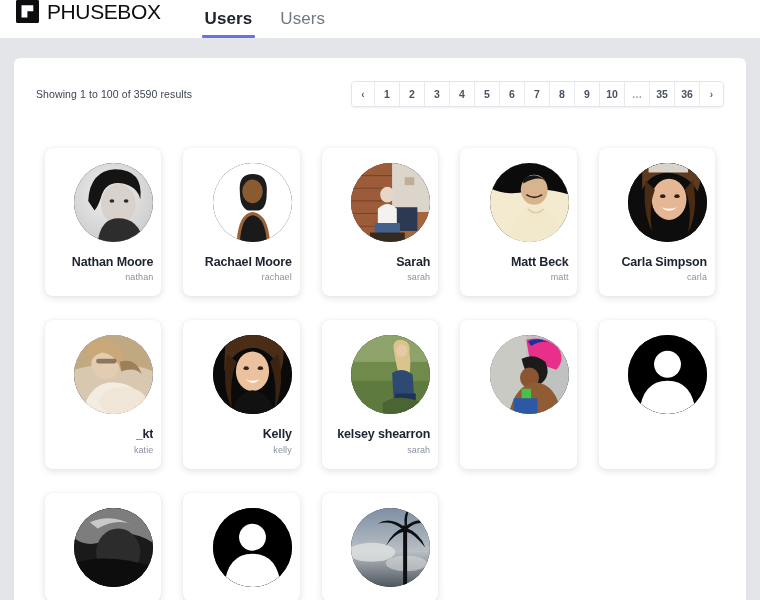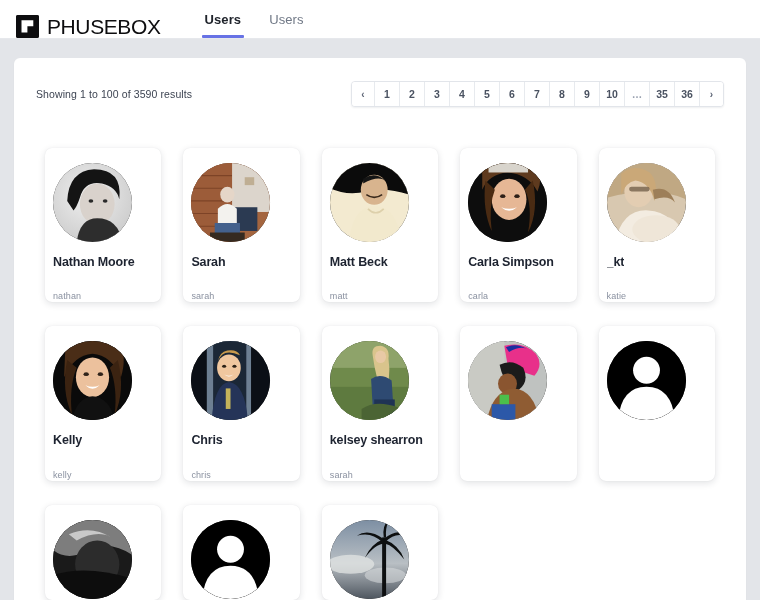--- a/index.html
+++ b/index.html
@@ -17,21 +17,21 @@
     color: #1f2430;
     -webkit-font-smoothing: antialiased;
   }
 
   
   .topbar {
     height: 39px;
     background: #ffffff;
     border-bottom: 1px solid #e6e8ec;
     display: flex;
-    align-items: flex-end;
+    align-items: flex-start;
     padding: 0 0 0 16px;
     position: relative;
   }
 
   .brand {
     display: flex;
     align-items: center;
     gap: 8px;
     margin-right: 30px;
     cursor: pointer;
@@ -63,21 +63,21 @@
     display: flex;
     align-items: stretch;
     height: 100%;
     gap: 0;
   }
 
   .nav-item {
     display: flex;
     align-items: center;
     padding: 0 14px;
-    font-size: 13px;
+    font-size: 17px;
     color: #707886;
     height: 100%;
     position: relative;
     cursor: pointer;
     letter-spacing: 0.1px;
     white-space: nowrap;
   }
 
   .nav-item.active {
     color: #20242c;
@@ -159,24 +159,24 @@
     display: grid;
     grid-template-columns: repeat(5, 1fr);
     gap: 24px 22px;
     padding: 41px 13px 0 13px;
   }
 
   .user-card {
     background: #ffffff;
     border-radius: 7px;
     box-shadow: 0 2px 7px rgba(25,32,50,0.13), 0 0 1px rgba(25,32,50,0.10);
-    padding: 15px 8px 1px 8px;
+    padding: 15px 8px 14px 8px;
     display: flex;
     flex-direction: column;
-    align-items: flex-start;
+    align-items: flex-end;
     cursor: pointer;
   }
 
   .avatar {
     width: 79px;
     height: 79px;
     border-radius: 50%;
     overflow: hidden;
     flex: none;
     position: relative;
@@ -193,21 +193,21 @@
     text-align: center;
     letter-spacing: -0.15px;
     line-height: 1.15;
     white-space: nowrap;
     overflow: hidden;
     text-overflow: ellipsis;
     max-width: 100%;
   }
 
   .user-handle {
-    margin-top: 22px;
+    margin-top: 3px;
     font-size: 9px;
     color: #8a91a0;
     text-align: center;
     letter-spacing: 0.1px;
   }
 </style>
 </head>
 <body>
 
 <div class="topbar">
@@ -274,20 +274,33 @@
               <ellipse cx="48" cy="48" rx="3" ry="2.2" fill="#2a2a2a"></ellipse>
               <ellipse cx="66" cy="48" rx="3" ry="2.2" fill="#2a2a2a"></ellipse>
             </svg>
           </div>
           <div class="user-name">Nathan Moore</div>
           <div class="user-handle">nathan</div>
         </div>
         <div class="user-card">
           <div class="avatar">
             <svg viewBox="0 0 100 100" preserveAspectRatio="xMidYMid slice">
+              <rect width="100" height="100" fill="#ffffff"></rect>
+              <path d="M34 36 Q32 14 50 14 Q70 14 68 38 Q68 58 58 60 L44 60 Q34 56 34 36 Z" fill="#1c1c1c"></path>
+              <ellipse cx="50" cy="36" rx="13" ry="15" fill="#8a5a33"></ellipse>
+              <path d="M30 100 Q32 64 50 62 Q70 64 72 100 Z" fill="#9a6238"></path>
+              <path d="M34 100 Q36 68 50 66 Q66 68 68 100 Z" fill="#1a1a1a"></path>
+            </svg>
+          </div>
+          <div class="user-name">Rachael Moore</div>
+          <div class="user-handle">rachael</div>
+        </div>
+        <div class="user-card">
+          <div class="avatar">
+            <svg viewBox="0 0 100 100" preserveAspectRatio="xMidYMid slice">
               <rect width="100" height="100" fill="#a4653f"></rect>
               <rect x="0" y="0" width="52" height="100" fill="#9c5c39"></rect>
               <g stroke="#7d4327" stroke-width="1.4">
                 <line x1="0" y1="16" x2="52" y2="16"></line>
                 <line x1="0" y1="32" x2="52" y2="32"></line>
                 <line x1="0" y1="48" x2="52" y2="48"></line>
                 <line x1="0" y1="64" x2="52" y2="64"></line>
                 <line x1="0" y1="80" x2="52" y2="80"></line>
               </g>
               <rect x="52" y="0" width="48" height="62" fill="#dcd5cc"></rect>
@@ -363,38 +376,20 @@
               <path d="M41 56 q9 9 18 0 q-9 4 -18 0" fill="#ffffff"></path>
               <path d="M24 100 Q30 72 50 70 Q72 72 78 100 Z" fill="#111111"></path>
             </svg>
           </div>
           <div class="user-name">Kelly</div>
           <div class="user-handle">kelly</div>
         </div>
         <div class="user-card">
           <div class="avatar">
             <svg viewBox="0 0 100 100" preserveAspectRatio="xMidYMid slice">
-              <rect width="100" height="100" fill="#0b0f16"></rect>
-              <rect x="20" y="0" width="56" height="100" fill="#6d7f92"></rect>
-              <rect x="28" y="0" width="42" height="100" fill="#1b2736"></rect>
-              <ellipse cx="48" cy="34" rx="15" ry="17" fill="#f0c79f"></ellipse>
-              <path d="M34 26 Q40 8 62 18 Q58 10 46 12 Q36 14 34 26 Z" fill="#c89a4d"></path>
-              <ellipse cx="42" cy="32" rx="2.6" ry="2" fill="#2b2117"></ellipse>
-              <ellipse cx="55" cy="32" rx="2.6" ry="2" fill="#2b2117"></ellipse>
-              <path d="M42 42 q6 6 12 0 q-6 4 -12 0" fill="#ffffff"></path>
-              <path d="M26 100 Q30 54 48 52 Q68 54 72 100 Z" fill="#253458"></path>
-              <rect x="44" y="60" width="6" height="26" fill="#c4b35a"></rect>
-            </svg>
-          </div>
-          <div class="user-name">Chris</div>
-          <div class="user-handle">chris</div>
-        </div>
-        <div class="user-card">
-          <div class="avatar">
-            <svg viewBox="0 0 100 100" preserveAspectRatio="xMidYMid slice">
               <rect width="100" height="100" fill="#6f8a4b"></rect>
               <rect x="0" y="0" width="100" height="34" fill="#8ea36a"></rect>
               <rect x="0" y="58" width="100" height="42" fill="#5e7a3f"></rect>
               <path d="M54 18 Q52 6 64 6 Q76 8 74 22 Q78 48 68 72 Q58 48 54 18 Z" fill="#d9c48c"></path>
               <ellipse cx="64" cy="20" rx="7" ry="8" fill="#e8c9a5"></ellipse>
               <path d="M52 48 Q64 40 78 50 L80 80 L54 82 Z" fill="#2e4a72"></path>
               <rect x="56" y="74" width="26" height="20" fill="#1f3354"></rect>
               <path d="M40 86 Q58 74 86 84 L86 100 L40 100 Z" fill="#4b6434"></path>
             </svg>
           </div>

